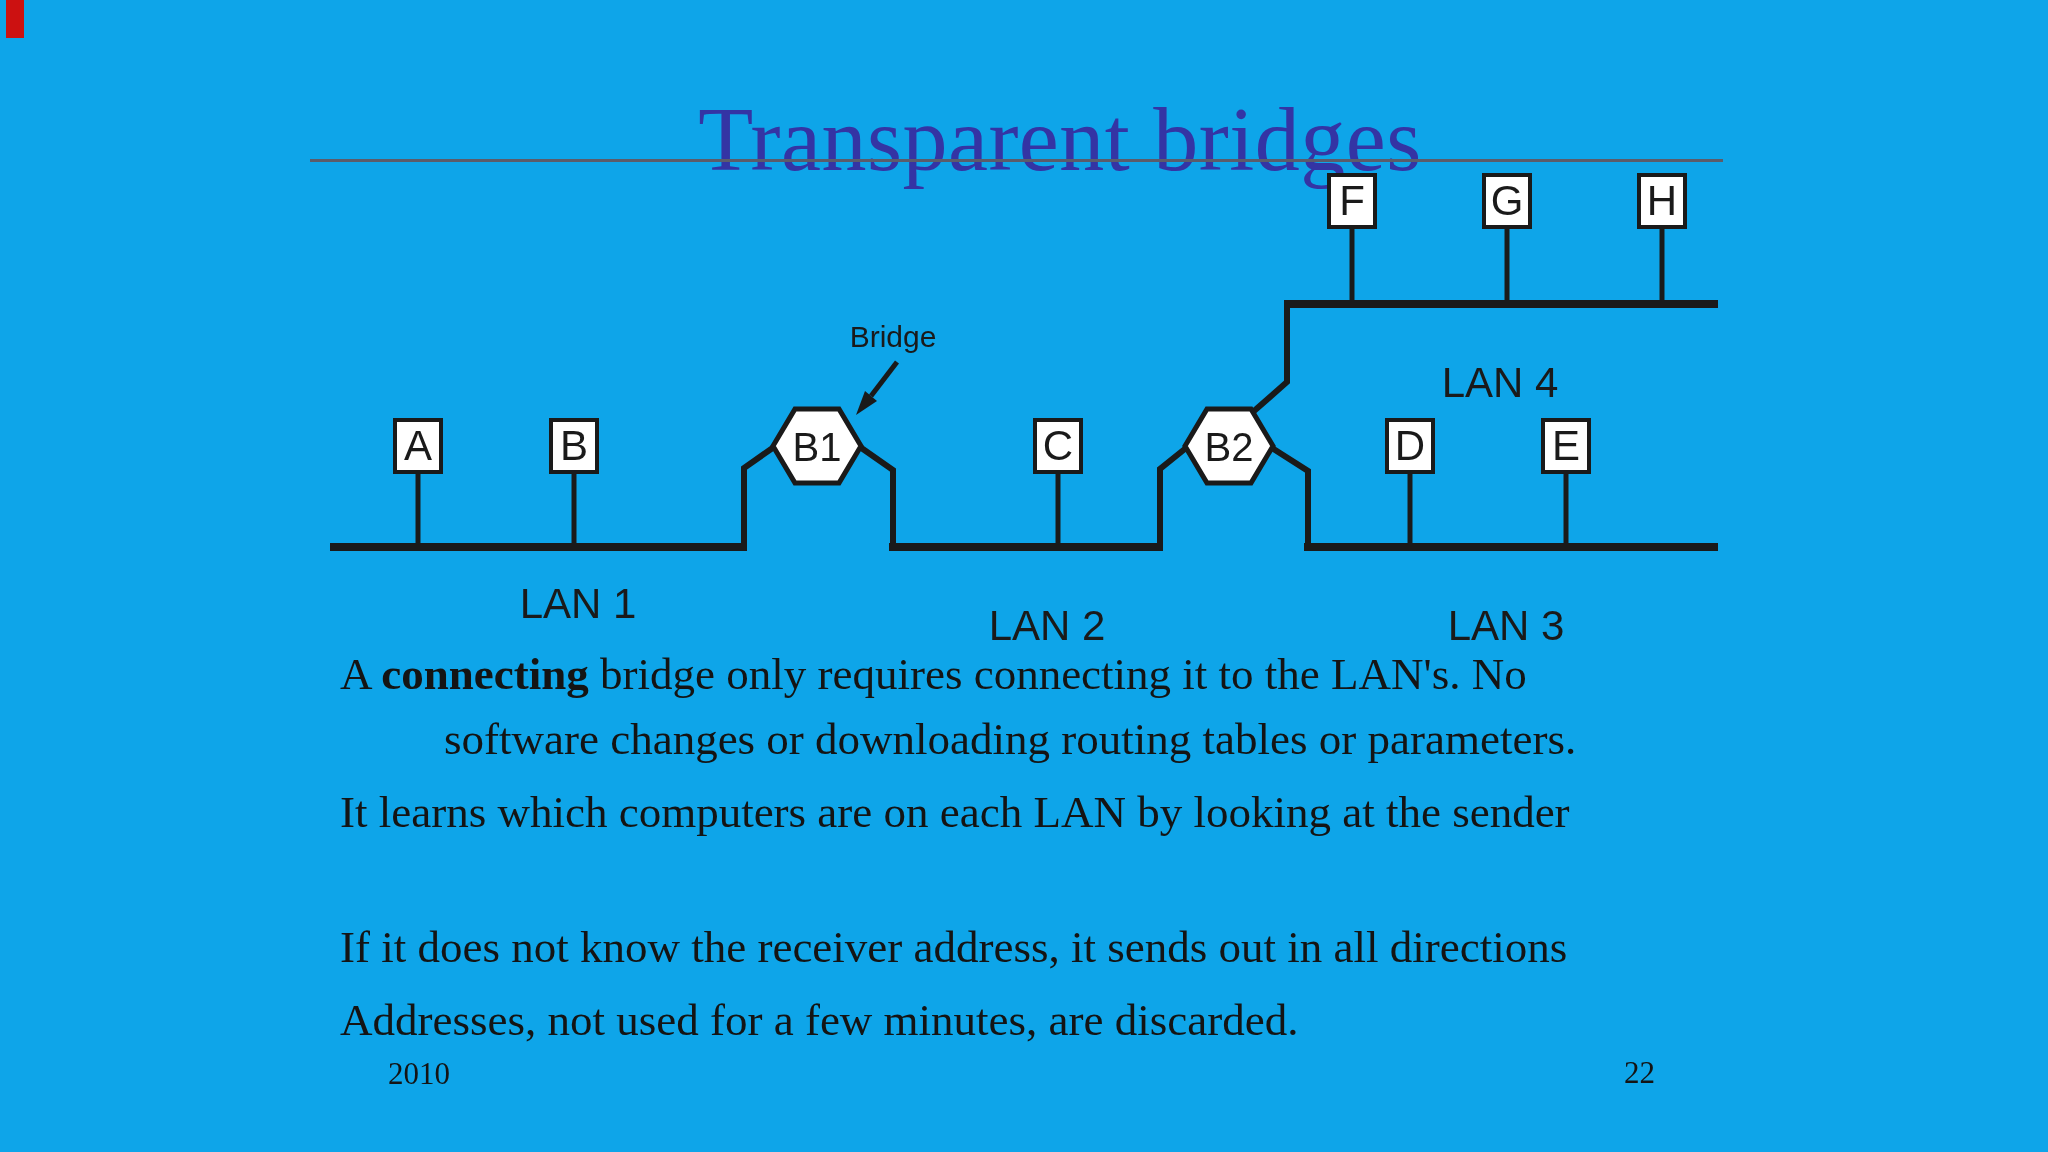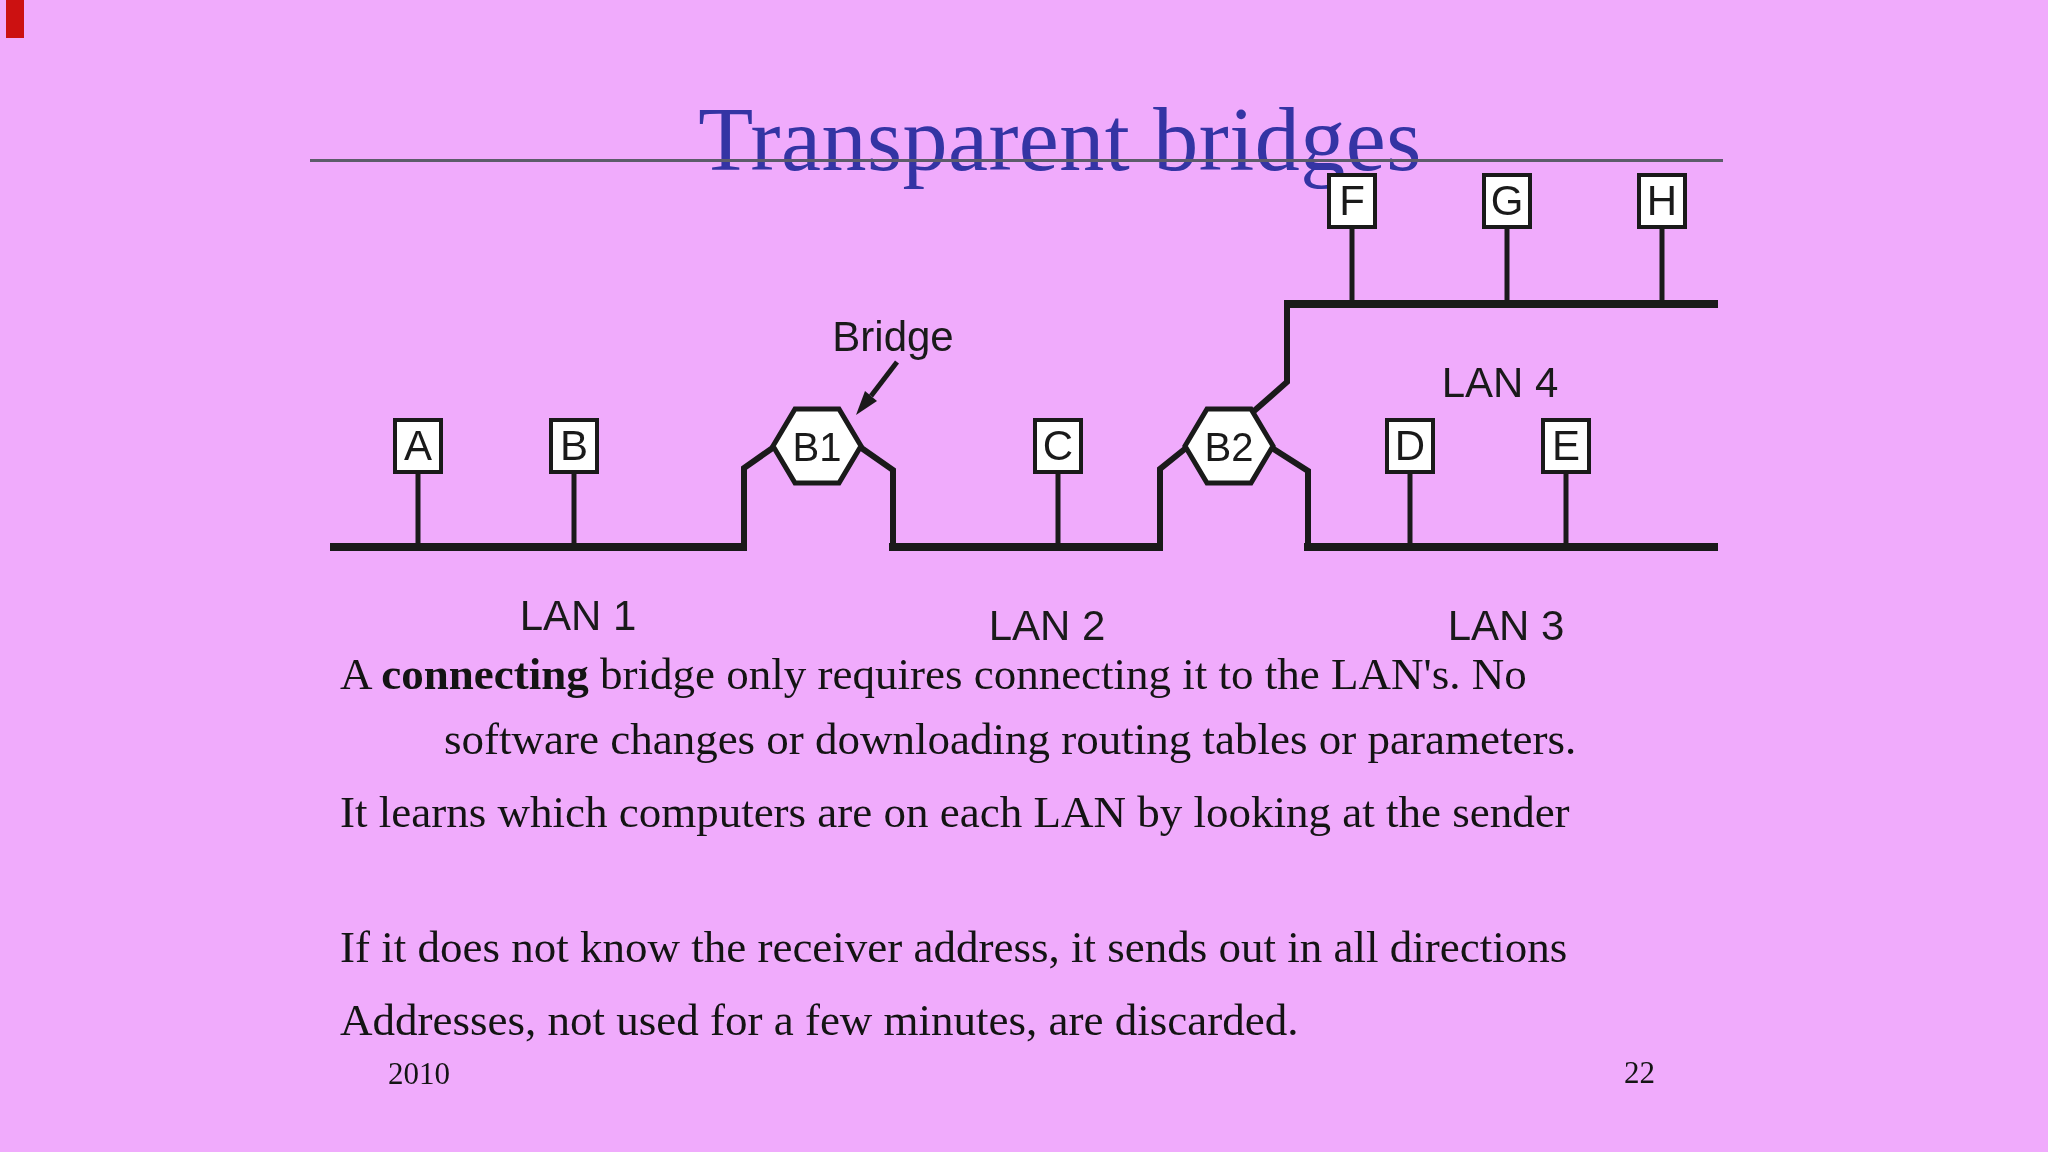--- a/index.html
+++ b/index.html
@@ -1,18 +1,18 @@
 <!DOCTYPE html>
 <html><head>
 <meta charset="utf-8">
 <style>
   html,body { margin:0; padding:0; background:#e8e8e8; }
   .slide {
     position:relative; width:2048px; height:1152px;
-    background:#f0abfc; overflow:hidden;
+    background:#0ea5e9; overflow:hidden;
     font-family:"Liberation Serif", serif; color:#141414;
   }
   .corner-marker { position:absolute; left:6px; top:0; width:18px; height:38px; background:#cc1111; }
   .slide-title {
     position:absolute; top:28px; left:72px; right:0;
     text-align:center; font-size:90px; font-weight:400;
     color:#3434a4; letter-spacing:0.5px;
   }
   .title-rule { position:absolute; left:310px; top:159px; width:1413px; height:3px; background:#5c5c6a; }
 
@@ -27,23 +27,23 @@
   .nA{left:393px;top:418px}.nB{left:549px;top:418px}.nC{left:1033px;top:418px}
   .nD{left:1385px;top:418px}.nE{left:1541px;top:418px}
   .nF{left:1327px;top:173px}.nG{left:1482px;top:173px}.nH{left:1637px;top:173px}
 
   .hex-label, .lan-label, .bridge-label {
     position:absolute; transform:translate(-50%,-50%);
     font-family:"Liberation Sans", sans-serif; color:#1a1a1a; white-space:nowrap;
   }
   .hex-label { font-size:40px; }
   .lan-label { font-size:42px;margin-top:40px; }
-  .bridge-label { font-size:42px; }
+  .bridge-label { font-size:30px; }
   .hexB1{left:817px;top:447px}.hexB2{left:1229px;top:447px}
-  .lan1{left:578px;top:576px}.lan2{left:1047px;top:586px}
+  .lan1{left:578px;top:564px}.lan2{left:1047px;top:586px}
   .lan3{left:1506px;top:586px}.lan4{left:1500px;top:343px}
   .bridge-label{left:893px;top:337px}
 
   .body-line { position:absolute; font-size:45px; white-space:nowrap; color:#141414; }
   .l1{left:340px;top:648px}.l2{left:444px;top:713px}
   .l3{left:340px;top:786px}.l4{left:448px;top:850px}
   .l5{left:340px;top:921px}.l6{left:340px;top:994px}
   .bold{font-weight:bold}
 
   .footer-item { position:absolute; font-size:31px; color:#141414; }

